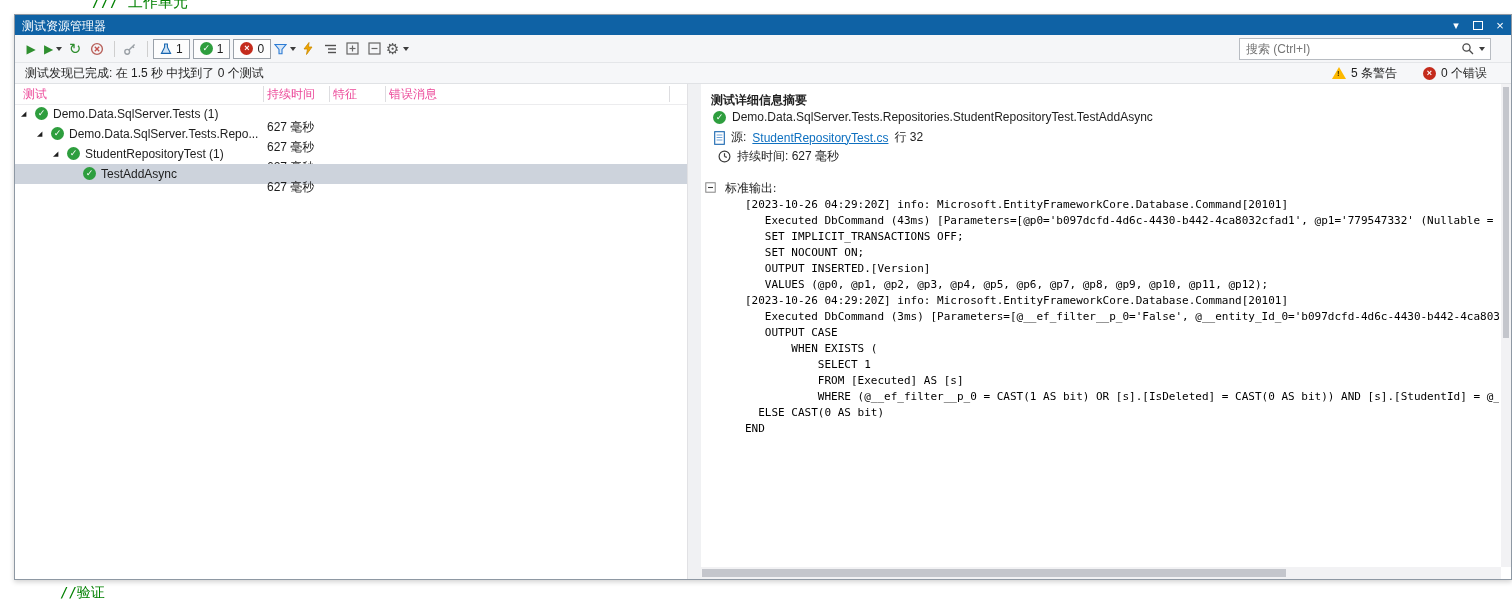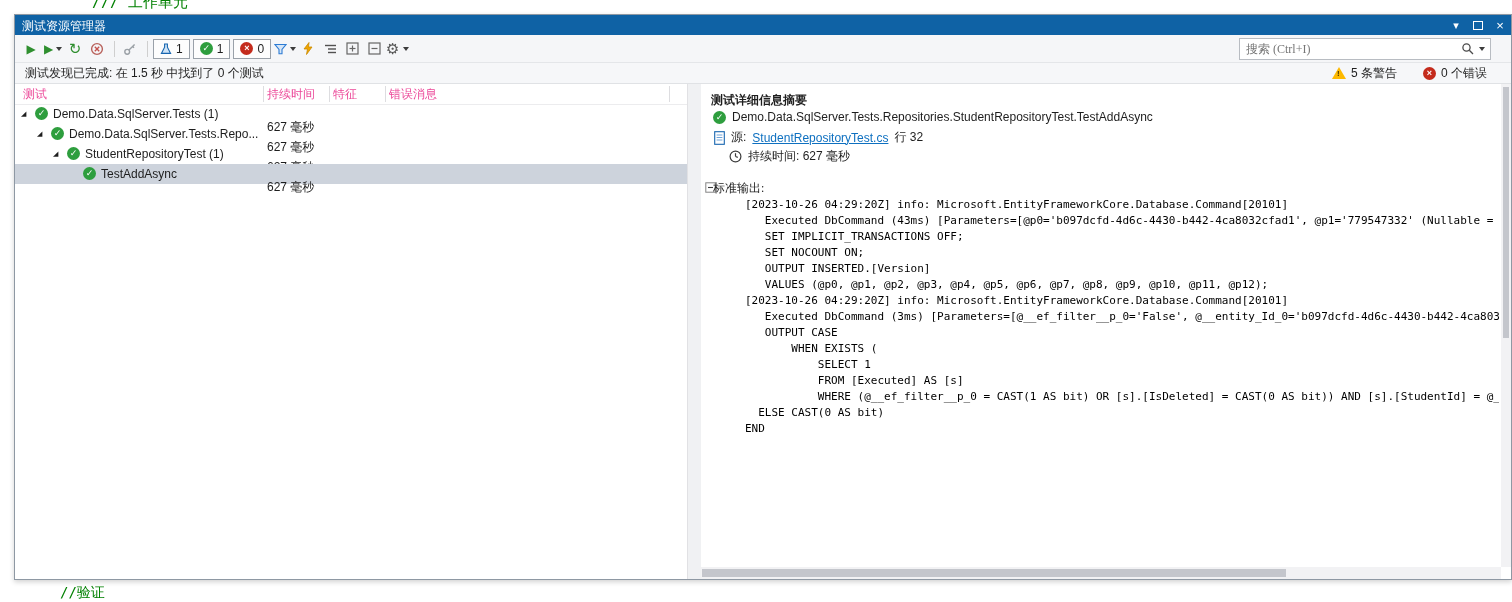--- a/index.html
+++ b/index.html
@@ -29,21 +29,21 @@
   .glyph-gear{color:#555;font-size:15px;line-height:1;}
   .caret{width:0;height:0;border-left:3.5px solid transparent;border-right:3.5px solid transparent;border-top:4px solid #3c3c3c;margin-left:3px;}
   .sep{width:1px;height:16px;background:#cfcfcf;margin:0 5px;}
   .badge{display:flex;align-items:center;gap:4px;height:18px;border:1px solid #9aa1a9;background:#fdfdfd;padding:0 6px;margin-right:3px;font-size:12px;}
   .check-circle{width:13px;height:13px;border-radius:50%;background:#2e9e3e;color:#fff;font-size:9px;font-weight:bold;
     display:flex;align-items:center;justify-content:center;line-height:1;}
   .x-circle{width:13px;height:13px;border-radius:50%;background:#c42b1c;color:#fff;font-size:9px;font-weight:bold;
     display:flex;align-items:center;justify-content:center;line-height:1;}
   .searchbox{position:absolute;right:20px;top:3px;width:250px;height:20px;background:#fff;border:1px solid #b8bcc2;
     display:flex;align-items:center;}
-  .searchbox input{flex:1;border:none;outline:none;height:16px;padding:0 6px;font-size:12px;font-family:Liberation Serif, serif;color:#0f766e;background:transparent;}
+  .searchbox input{flex:1;border:none;outline:none;height:16px;padding:0 6px;font-size:12px;font-family:Liberation Sans, sans-serif;color:#0f766e;background:transparent;}
   .searchbox input::placeholder{color:#767676;}
 
   
   .statusbar{height:20px;background:#f6f7f9;border-bottom:1px solid #e0e2e5;display:flex;align-items:center;padding:0 10px;}
   .status-right{margin-left:auto;display:flex;align-items:center;gap:26px;padding-right:14px;}
   .status-item{display:flex;align-items:center;gap:5px;}
   .warn-wrap{position:relative;width:14px;height:12px;}
   .warn-tri{position:absolute;left:0;top:0;width:0;height:0;border-left:7px solid transparent;border-right:7px solid transparent;border-bottom:12px solid #fdb900;}
   .warn-bang{position:absolute;left:5px;top:2px;font-size:8px;font-weight:bold;color:#4a3500;}
 
@@ -61,24 +61,24 @@
   .tlabel{position:absolute;top:0;line-height:20px;white-space:nowrap;}
   .tduration{position:absolute;left:252px;top:13px;line-height:20px;}
 
   .splitter{position:absolute;left:672px;width:13px;top:0;bottom:0;background:#f0f1f3;border-left:1px solid #e1e1e4;border-right:1px solid #e1e1e4;}
 
   .details{position:absolute;left:686px;right:0;top:0;bottom:0;background:#fff;overflow:hidden;}
   .d-title{position:absolute;left:10px;top:8px;font-weight:bold;}
   .d-row{position:absolute;display:flex;align-items:center;gap:6px;white-space:nowrap;}
   .d-name{left:12px;top:26px;}
   .d-source{left:13px;top:45px;}
-  .d-duration{left:28px;top:64px;}
+  .d-duration{left:17px;top:64px;}
   .d-link{color:#0e70c0;text-decoration:underline;cursor:pointer;}
   .d-expander{position:absolute;left:4px;top:98px;}
-  .d-stdout{position:absolute;left:12px;top:96px;font-family:Liberation Serif, serif;}
+  .d-stdout{position:absolute;left:24px;top:96px;font-family:Liberation Serif, serif;}
   .d-log{position:absolute;left:44px;top:113px;right:12px;bottom:16px;overflow:hidden;
     font-family:"DejaVu Sans Mono","Liberation Mono",monospace;font-size:11px;line-height:16px;color:#000;}
   .log-line{white-space:pre;height:16px;}
 
   .hscroll{position:absolute;left:0;right:10px;bottom:0;height:12px;background:#f2f2f4;}
   .hscroll .thumb{position:absolute;left:1px;top:2px;bottom:2px;width:73%;background:#c4c6cc;}
   .vscroll{position:absolute;right:0;top:0;bottom:12px;width:10px;background:#f2f2f4;}
   .vscroll .thumb{position:absolute;left:2px;right:2px;top:3px;height:52%;background:#c4c6cc;}
 
   svg{display:block;}

